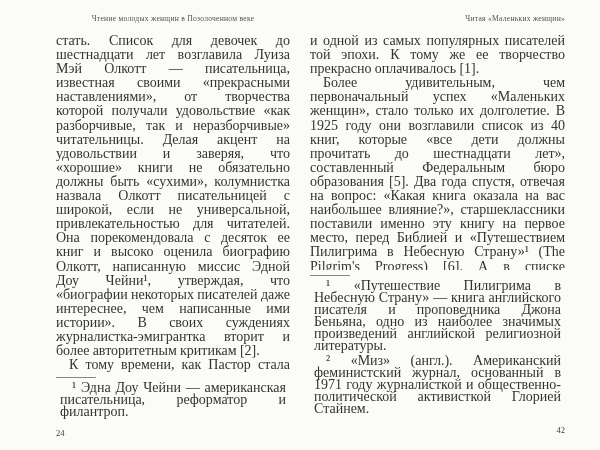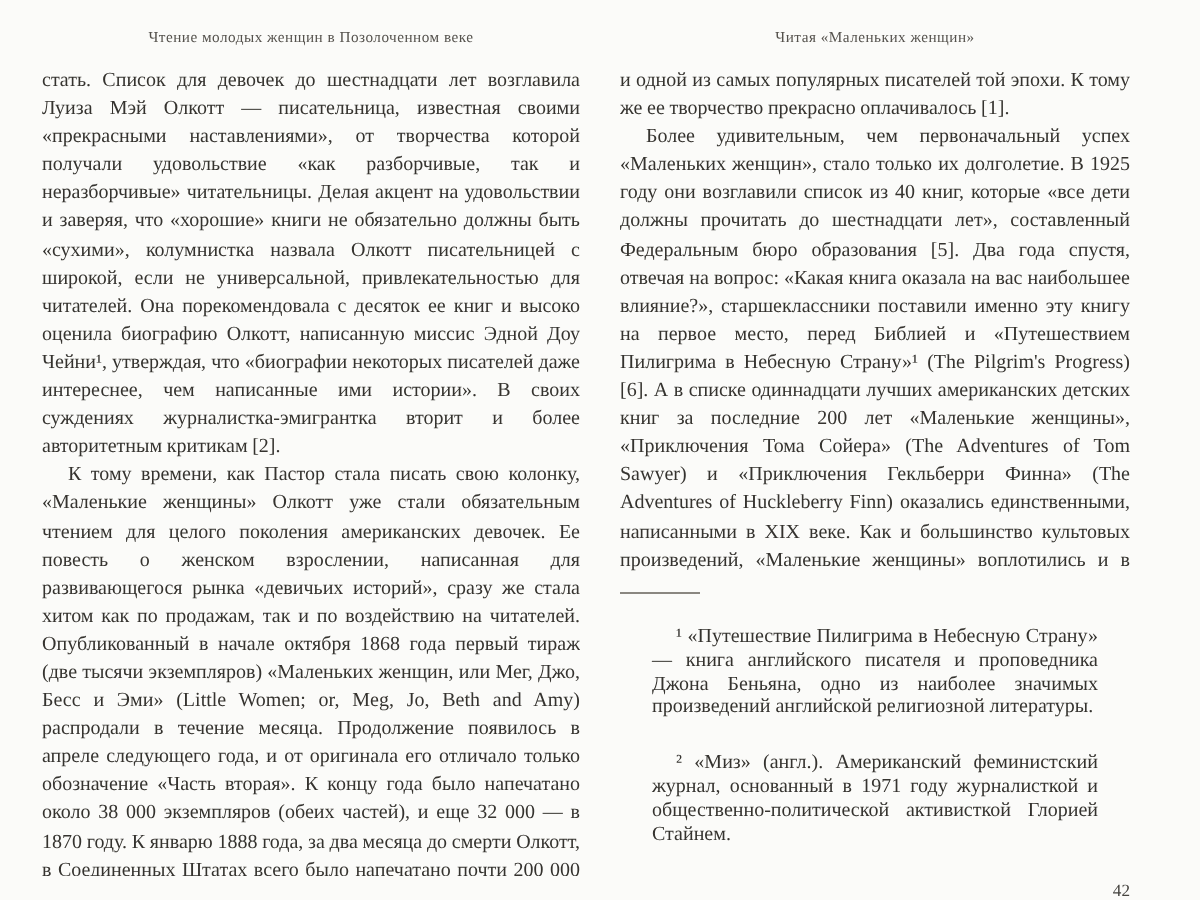--- a/index.html
+++ b/index.html
@@ -12,52 +12,52 @@
   .spread {
     width: 600px; height: 450px;
     display: flex;
   }
   .page {
     box-sizing: border-box;
     width: 300px; height: 450px;
     display: flex; flex-direction: column;
     overflow: hidden;
   }
-  .page.left  { padding: 14px 10px 12px 21px; }
-  .page.right { padding: 14px 35px 0 10px; }
+  .page.left  { padding: 14px 10px 12px 56px; }
+  .page.right { padding: 14px 35px 15px 10px; align-items: flex-end; }
   .running-header {
     font-size: 7.6px;
     letter-spacing: 0.25px;
     color: #55524d;
     text-align: center;
     margin-bottom: 11px;
     flex: 0 0 auto;
   }
   .page-body {
     flex: 1 1 auto;
     overflow: hidden;
   }
   .para {
     margin: 0;
-    font-size: 10px;
+    font-size: 14px;
     line-height: 14.1px;
     text-align: justify;
     hyphens: auto;
     word-spacing: -0.2px;
   }
   .para.indent { text-indent: 13px; }
   .page-footer { flex: 0 0 auto; margin-top: auto; }
   .fn-rule {
     width: 40px; height: 0;
     border-top: 1px solid #8a8781;
     margin: 5px 0 4px 0;
   }
   .footnote {
-    margin: 16px;
-    font-size: 10px;
+    margin: 4px;
+    font-size: 14px;
     line-height: 11.9px;
     text-align: justify;
     text-indent: 12px;
     hyphens: auto;
   }
   .page-number {
     font-size: 8.6px;
     color: #45433f;
     margin-top: 10px;
   }
@@ -68,20 +68,25 @@
 <body>
 
 <div class="spread">
 
   <section class="page left">
     <header class="running-header">Чтение молодых женщин в Позолоченном веке</header>
     <div class="page-body">
       <p class="para">стать. Список для девочек до шестнадцати лет возглавила Луиза Мэй Олкотт — писательница, известная своими «прекрасными наставлениями», от творчества которой получали удовольствие «как разборчивые, так и неразборчивые» читательницы. Делая акцент на удовольствии и заверяя, что «хорошие» книги не обязательно должны быть «сухими», колумнистка назвала Олкотт писательницей с широкой, если не универсальной, привлекательностью для читателей. Она порекомендовала с десяток ее книг и высоко оценила биографию Олкотт, написанную миссис Эдной Доу Чейни¹, утверждая, что «биографии некоторых писателей даже интереснее, чем написанные ими истории». В своих суждениях журналистка-эмигрантка вторит и более авторитетным критикам [2].</p>
       <p class="para indent">К тому времени, как Пастор стала писать свою колонку, «Маленькие женщины» Олкотт уже стали обязательным чтением для целого поколения американских девочек. Ее повесть о женском взрослении, написанная для развивающегося рынка «девичьих историй», сразу же стала хитом как по продажам, так и по воздействию на читателей. Опубликованный в начале октября 1868 года первый тираж (две тысячи экземпляров) «Маленьких женщин, или Мег, Джо, Бесс и Эми» (Little Women; or, Meg, Jo, Beth and Amy) распродали в течение месяца. Продолжение появилось в апреле следующего года, и от оригинала его отличало только обозначение «Часть вторая». К концу года было напечатано около 38 000 экземпляров (обеих частей), и еще 32 000 — в 1870 году. К январю 1888 года, за два месяца до смерти Олкотт, в Соединенных Штатах всего было напечатано почти 200 000 экземпляров [3]. С помощью этой книги Олкотт заняла свою нишу на растущем рынке юношеской литературы. Она также перенаправила свою писательскую энергию в сторону от книг для взрослых — некоторые из них считались бульварными и публиковались анонимно или под псевдонимом — и стала не просто успешным автором книг для юношества, но</p>
     </div>
+    <footer class="page-footer">
+      <div class="fn-rule"></div>
+      <p class="footnote">¹ Эдна Доу Чейни — американская писательница, реформатор и филантроп.</p>
+      <div class="page-number pn-left">24</div>
+    </footer>
   </section>
 
   <section class="page right">
     <header class="running-header">Читая «Маленьких женщин»</header>
     <div class="page-body">
       <p class="para">и одной из самых популярных писателей той эпохи. К тому же ее творчество прекрасно оплачивалось [1].</p>
       <p class="para indent">Более удивительным, чем первоначальный успех «Маленьких женщин», стало только их долголетие. В 1925 году они возглавили список из 40 книг, которые «все дети должны прочитать до шестнадцати лет», составленный Федеральным бюро образования [5]. Два года спустя, отвечая на вопрос: «Какая книга оказала на вас наибольшее влияние?», старшеклассники поставили именно эту книгу на первое место, перед Библией и «Путешествием Пилигрима в Небесную Страну»¹ (The Pilgrim's Progress) [6]. А в списке одиннадцати лучших американских детских книг за последние 200 лет «Маленькие женщины», «Приключения Тома Сойера» (The Adventures of Tom Sawyer) и «Приключения Гекльберри Финна» (The Adventures of Huckleberry Finn) оказались единственными, написанными в XIX веке. Как и большинство культовых произведений, «Маленькие женщины» воплотились и в других видах искусства, включая песни, оперу, театр, радио и кино и даже комиксы, которые ненадолго появились в 1988 году в обновленной Ms² [7]. Не говоря уже о неизбежных коммерческих товарах на основе персонажей — куклах, блокнотах и футболках [8]. По состоянию на май 2008 года в онлайн-базе данных Barnes and Noble³ числилось 70 изданий книги, не считая переводов на иностранные языки, аудиокассет, компакт-дисков, бумажных кукол и тому подобного [9]. Неудивительно, что «Маленьких женщин» называют «самой популярной повестью для девочек в американской литературе» [10].</p>
     </div>
     <footer class="page-footer">
       <div class="fn-rule"></div>

